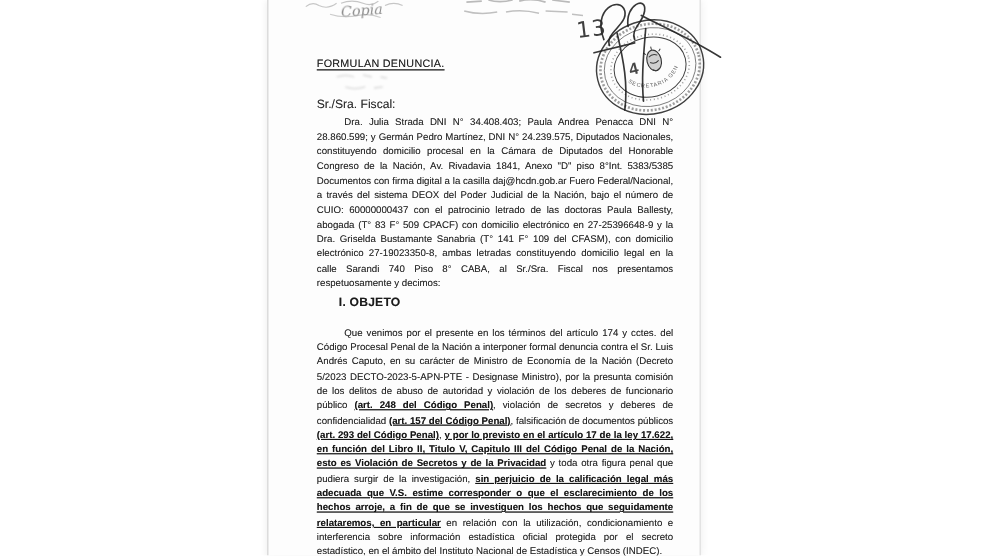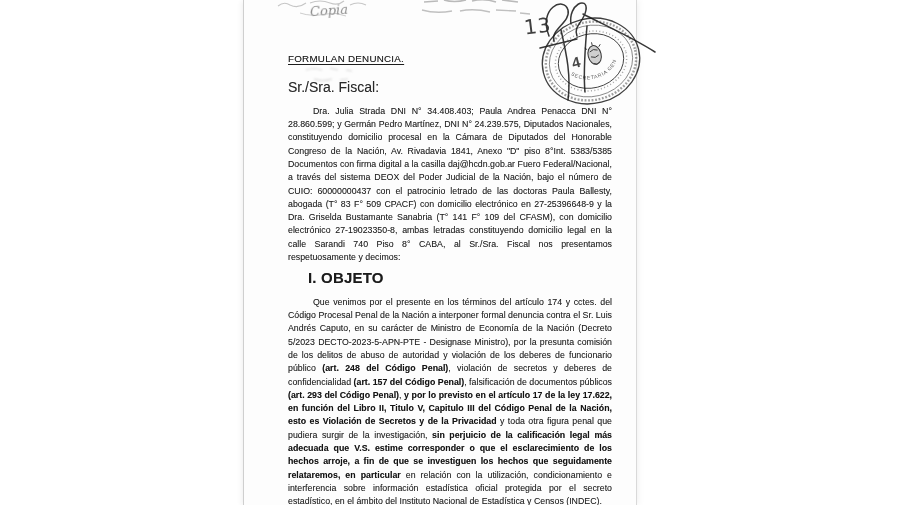--- a/index.html
+++ b/index.html
@@ -14,33 +14,33 @@
     border-right:1px solid #d9d9d9;
     box-shadow:-2px 1px 5px rgba(0,0,0,0.05), 3px 0 6px rgba(0,0,0,0.035);
   }
   .doc-title{
     position:absolute;left:44px;top:53px;
     font-size:9.8px;font-weight:normal;letter-spacing:.25px;color:#1d1d1d;
     text-decoration:underline;text-underline-offset:2px;
     text-shadow:0 0 .4px rgba(20,20,20,.45);
   }
   .salutation{
-    position:absolute;left:44px;top:79px;
-    font-size:14px;color:#2a2a2a;text-shadow:0 0 .4px rgba(40,40,40,.35);
+    position:absolute;left:44px;top:89px;
+    font-size:11px;color:#2a2a2a;text-shadow:0 0 .4px rgba(40,40,40,.35);
   }
   .para{
     position:absolute;left:44px;width:324px;
     font-size:8.8px;line-height:13.3px;text-align:justify;text-indent:25px;
     color:#262626;text-shadow:0 0 .4px rgba(40,40,40,.4);
   }
-  .para span.b{font-weight:bold;color:#141414;}
+  .para span.b{font-weight:bold;color:#141414;text-decoration:underline;}
   #para-intro{top:96px;}
   .section-heading{
     position:absolute;left:64px;top:269px;
-    font-size:15px;font-weight:bold;color:#1b1b1b;letter-spacing:.2px;
+    font-size:11px;font-weight:bold;color:#1b1b1b;letter-spacing:.2px;
     text-shadow:0 0 .4px rgba(20,20,20,.4);
   }
   #para-objeto{top:287px;}
 
   
   .stamp-wrap{position:absolute;left:272px;top:-6px;width:160px;height:136px;}
   .seal-svg{position:absolute;left:0;top:0;}
   .signature-svg{position:absolute;left:0;top:0;}
   .hand-number{
     position:absolute;left:8px;top:20px;

